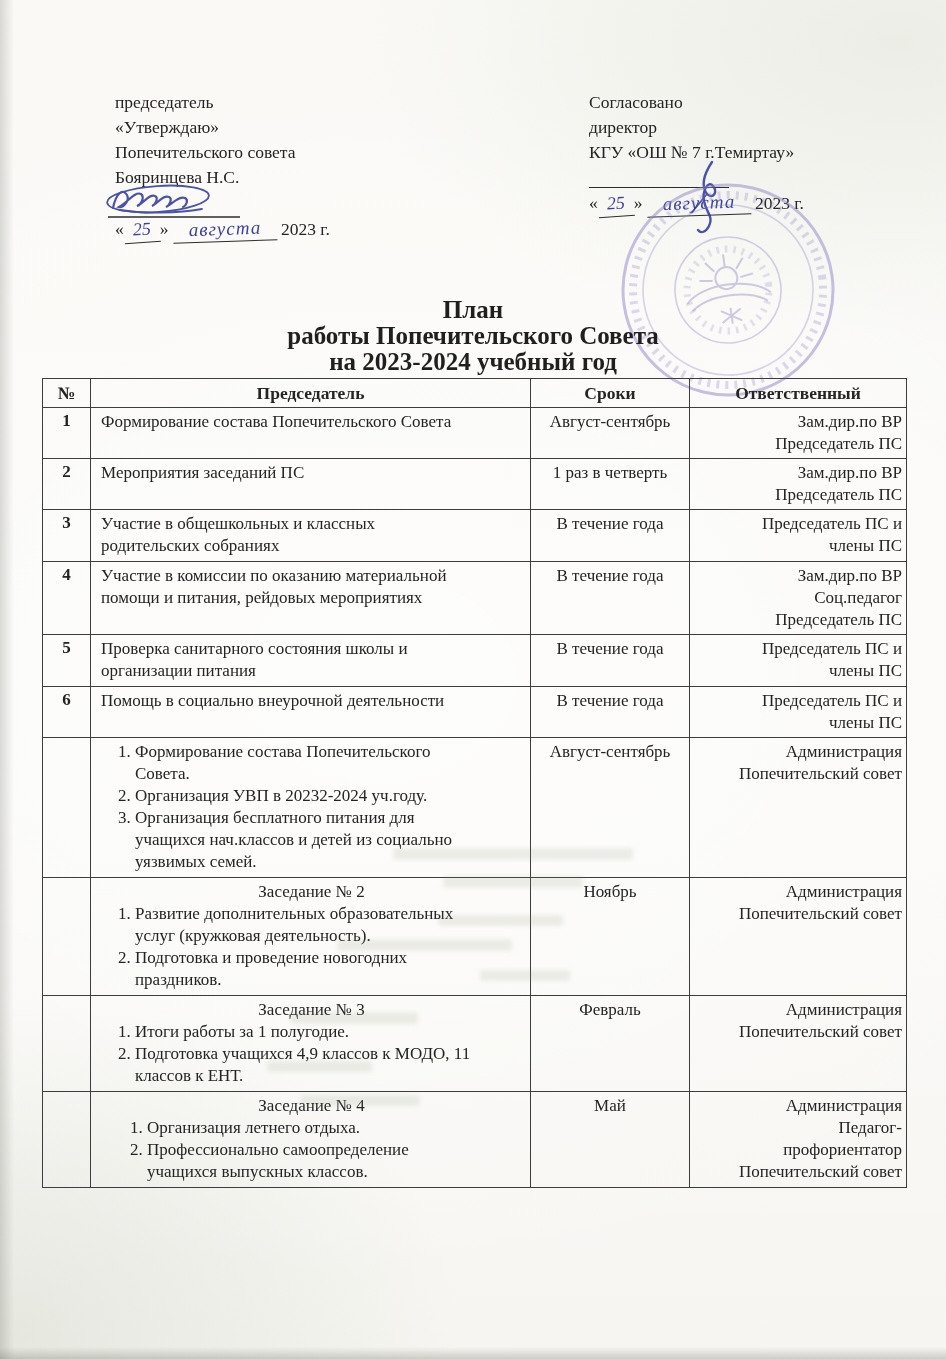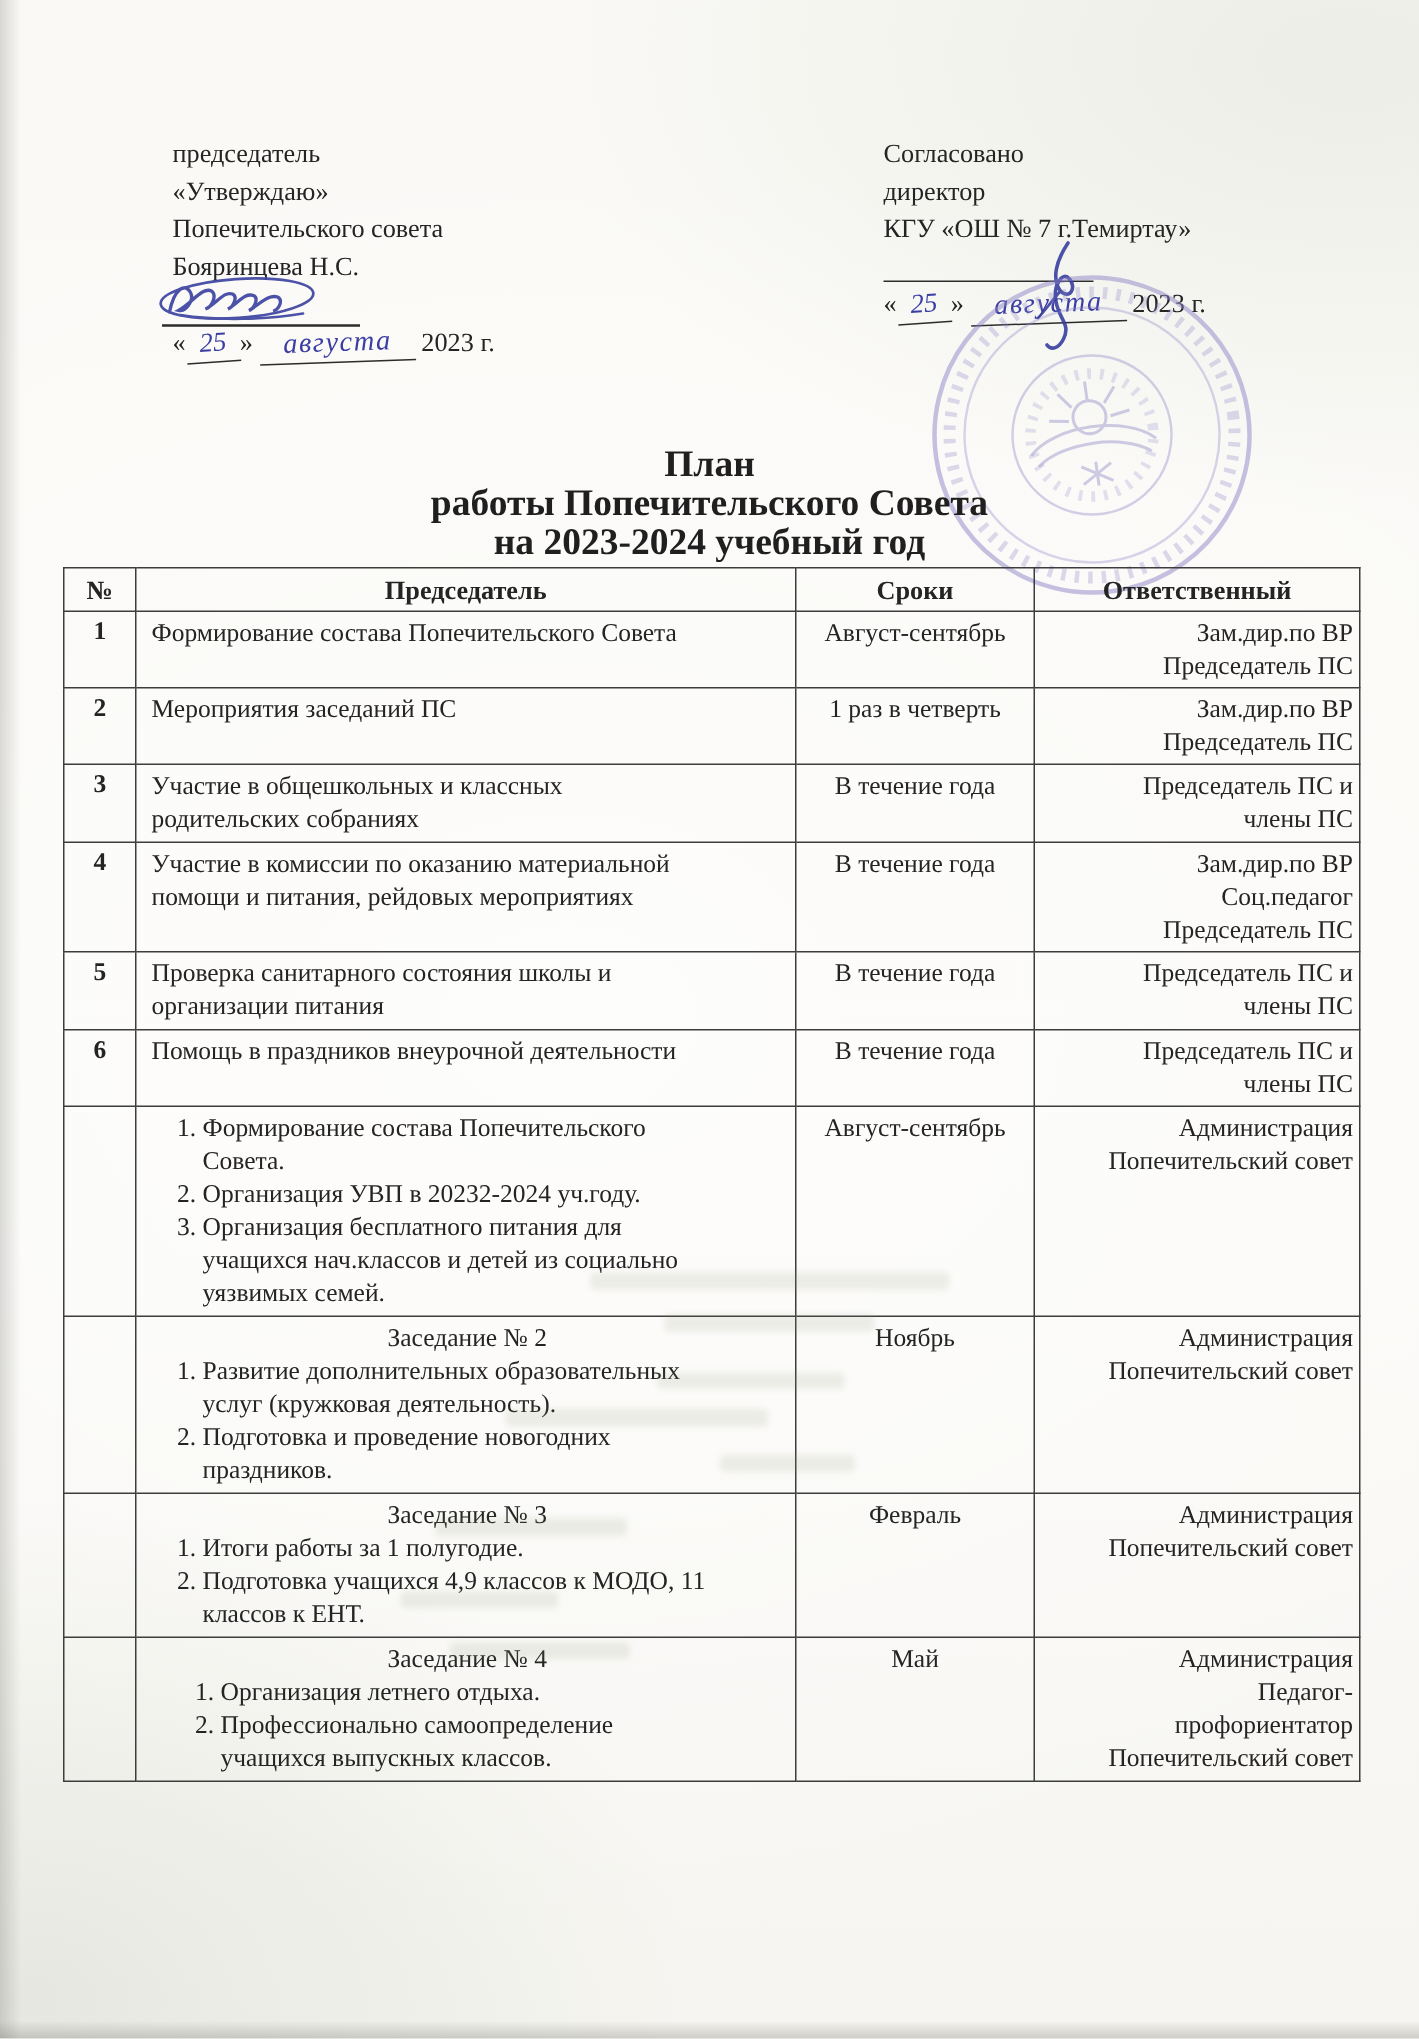--- a/index.html
+++ b/index.html
@@ -190,21 +190,21 @@
           </td>
       <td class="c-term">В течение года</td>
       <td class="c-resp">
             <div>Председатель ПС и</div>
             <div>члены ПС</div>
           </td>
     </tr>
         <tr>
       <td class="c-num">6</td>
       <td class="c-activity">
-            <div>Помощь в праздников внеурочной деятельности</div>
+            <div>Помощь в социально внеурочной деятельности</div>
           </td>
       <td class="c-term">В течение года</td>
       <td class="c-resp">
             <div>Председатель ПС и</div>
             <div>члены ПС</div>
           </td>
     </tr>
         <tr>
       <td class="c-num"></td>
       <td class="c-activity">

